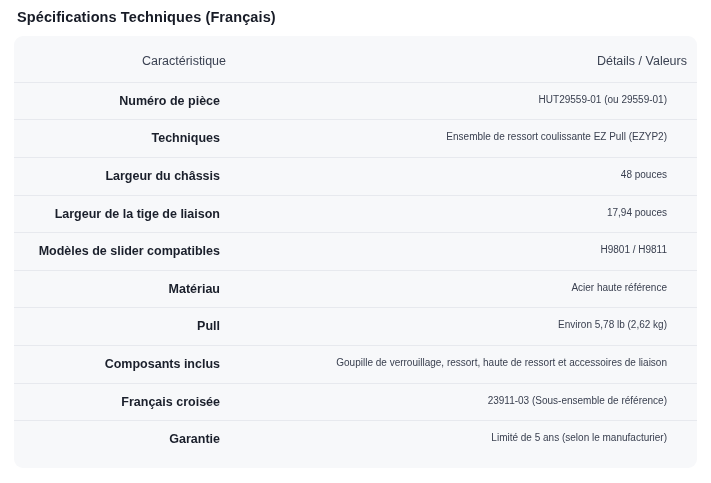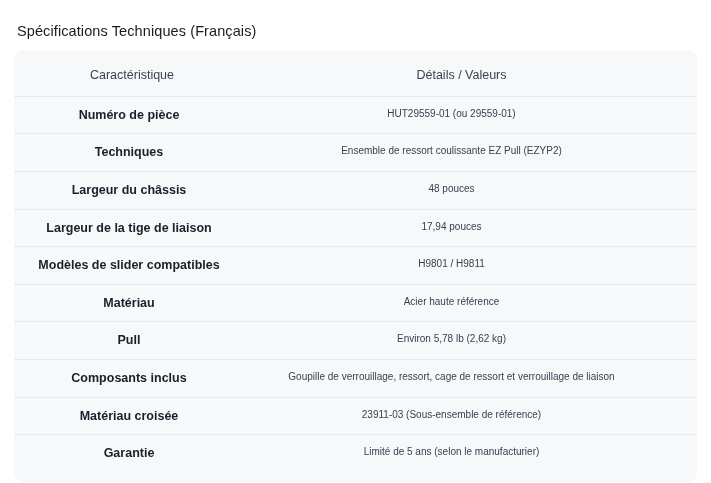--- a/index.html
+++ b/index.html
@@ -16,42 +16,41 @@
   }
   .page {
     position: relative;
     width: 711px;
     height: 483px;
     box-sizing: border-box;
     padding: 0 14px;
   }
   .doc-title {
     font-size: 14.5px;
-    font-weight: normal;
+    font-weight: bold;
     color: #171b26;
     letter-spacing: 0.1px;
     padding: 9px 0 11px 3px;
-    margin-top: 14px;
   }
   .spec-card {
     background: #f7f8fa;
     border-radius: 9px;
     padding: 8px 0 10px 0;
     box-sizing: border-box;
   }
   table.spec-table {
     width: 100%;
     border-collapse: collapse;
     table-layout: fixed;
   }
   table.spec-table col.c-key { width: 222px; }
   table.spec-table col.c-val { width: auto; }
   table.spec-table th,
   table.spec-table td {
-    text-align: center;
+    text-align: right;
     vertical-align: top;
     padding: 10px 10px 10px 0;
     line-height: 1.33;
   }
   table.spec-table thead th {
     font-size: 12.5px;
     font-weight: normal;
     color: #3b4252;
     padding-top: 9px;
     padding-bottom: 12px;
@@ -123,24 +122,24 @@
         <tr>
           <td class="k">Matériau</td>
           <td class="v">Acier haute référence</td>
         </tr>
         <tr>
           <td class="k">Pull</td>
           <td class="v">Environ 5,78 lb (2,62 kg)</td>
         </tr>
         <tr>
           <td class="k">Composants inclus</td>
-          <td class="v">Goupille de verrouillage, ressort, cage de ressort et verrouillage de liaison</td>
+          <td class="v">Goupille de verrouillage, ressort, haute de ressort et accessoires de liaison</td>
         </tr>
         <tr>
-          <td class="k">Matériau croisée</td>
+          <td class="k">Français croisée</td>
           <td class="v">23911-03 (Sous-ensemble de référence)</td>
         </tr>
         <tr>
           <td class="k">Garantie</td>
           <td class="v">Limité de 5 ans (selon le manufacturier)</td>
         </tr>
       </tbody>
     </table>
   </div>
 

